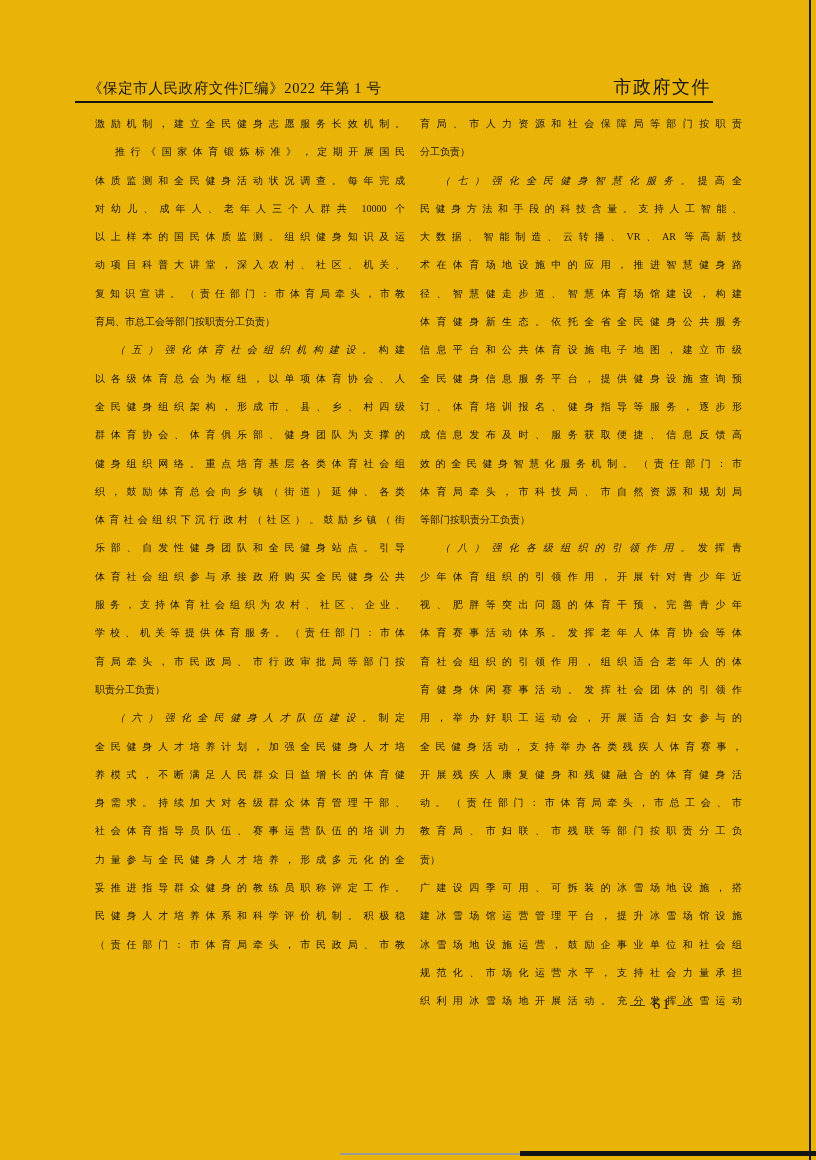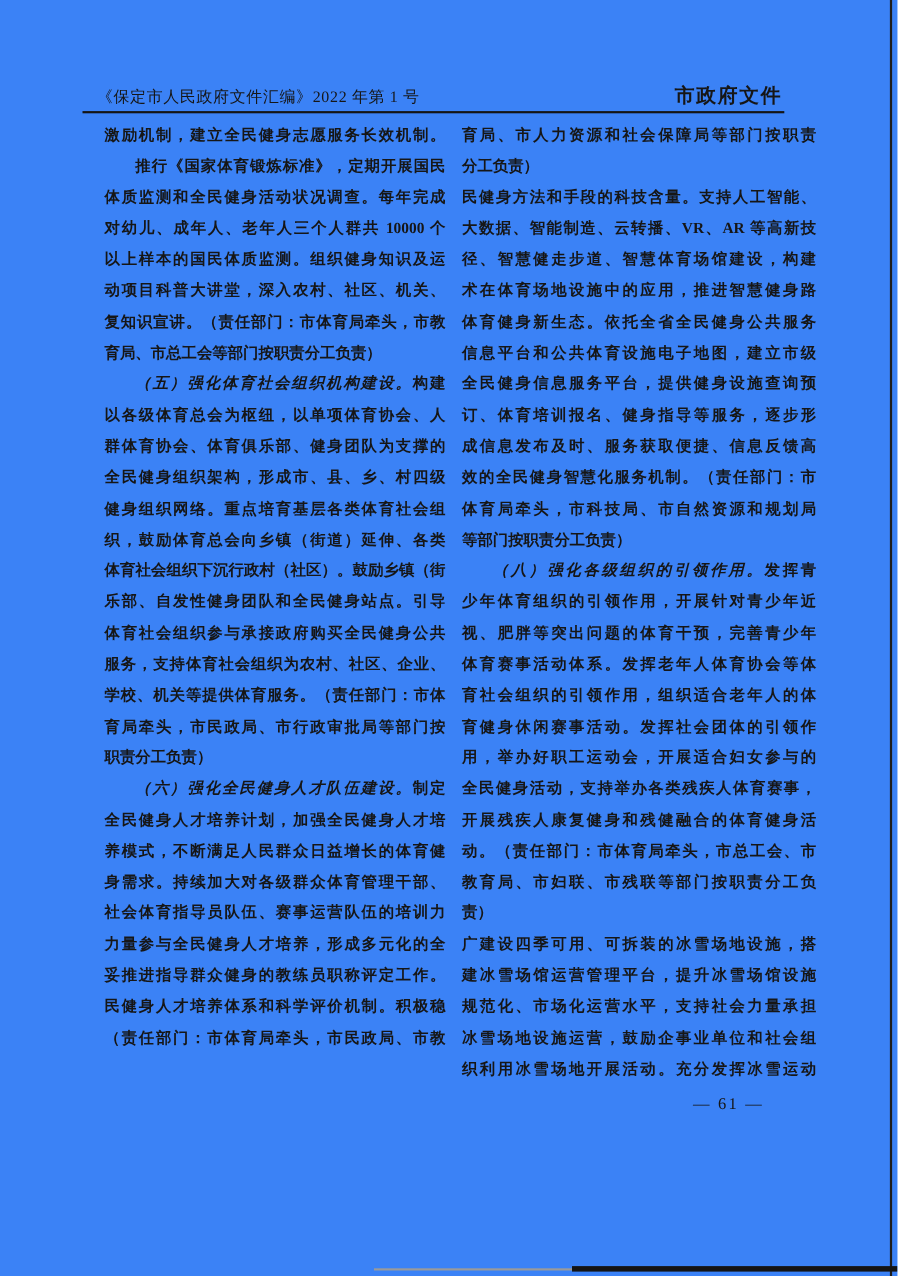--- a/index.html
+++ b/index.html
@@ -1,37 +1,37 @@
 <!DOCTYPE html>
 <html><head>
 <meta charset="utf-8">
 <style>
   html,body{margin:0;padding:0;background:#ffffff;}
   .page{
     position:relative;
     width:816px;height:1160px;
-    background:#3b82f6;
+    background:#eab308;
     overflow:hidden;
     font-family:"Liberation Serif","DejaVu Serif",serif;
     color:#161616;
   }
   .hdr-left{
     position:absolute;left:88px;top:79px;
     font-size:14.5px;letter-spacing:.6px;white-space:nowrap;
   }
   .hdr-right{
     position:absolute;right:105px;top:75px;
-    font-size:18px;font-weight:700;letter-spacing:1.5px;white-space:nowrap;
+    font-size:18px;font-weight:400;letter-spacing:1.5px;white-space:nowrap;
     font-family:"Liberation Sans","DejaVu Sans",sans-serif;
   }
   .rule{
     position:absolute;left:75px;top:101px;width:638px;height:2px;background:#151515;
   }
   .col{
-    position:absolute;top:110px;font-size:14px;font-weight:bold;
+    position:absolute;top:110px;font-size:10px;
   }
   .col-left{left:95px;width:310px;}
   .col-right{left:420px;width:322px;}
   .line{
     height:28.3px;line-height:28.3px;
     text-align:justify;text-align-last:justify;
     text-justify:inter-character;
     overflow:visible;
   }
   .line.indent{text-indent:2em;}
@@ -66,22 +66,22 @@
       <div class="line"><span>激励机制，建立全民健身志愿服务长效机制。</span></div>
       <div class="line indent"><span>推行《国家体育锻炼标准》，定期开展国民</span></div>
       <div class="line"><span>体质监测和全民健身活动状况调查。每年完成</span></div>
       <div class="line"><span>对幼儿、成年人、老年人三个人群共 10000 个</span></div>
       <div class="line"><span>以上样本的国民体质监测。组织健身知识及运</span></div>
       <div class="line"><span>动项目科普大讲堂，深入农村、社区、机关、</span></div>
       <div class="line"><span>复知识宣讲。（责任部门：市体育局牵头，市教</span></div>
       <div class="line parend"><span>育局、市总工会等部门按职责分工负责）</span></div>
       <div class="line indent"><span class="kai">（五）强化体育社会组织机构建设。</span><span>构建</span></div>
       <div class="line"><span>以各级体育总会为枢纽，以单项体育协会、人</span></div>
+      <div class="line"><span>全民健身组织架构，形成市、县、乡、村四级</span></div>
       <div class="line"><span>群体育协会、体育俱乐部、健身团队为支撑的</span></div>
-      <div class="line"><span>全民健身组织架构，形成市、县、乡、村四级</span></div>
       <div class="line"><span>健身组织网络。重点培育基层各类体育社会组</span></div>
       <div class="line"><span>织，鼓励体育总会向乡镇（街道）延伸、各类</span></div>
       <div class="line"><span>体育社会组织下沉行政村（社区）。鼓励乡镇（街</span></div>
       <div class="line"><span>乐部、自发性健身团队和全民健身站点。引导</span></div>
       <div class="line"><span>体育社会组织参与承接政府购买全民健身公共</span></div>
       <div class="line"><span>服务，支持体育社会组织为农村、社区、企业、</span></div>
       <div class="line"><span>学校、机关等提供体育服务。（责任部门：市体</span></div>
       <div class="line"><span>育局牵头，市民政局、市行政审批局等部门按</span></div>
       <div class="line parend"><span>职责分工负责）</span></div>
       <div class="line indent"><span class="kai">（六）强化全民健身人才队伍建设。</span><span>制定</span></div>
@@ -90,24 +90,25 @@
       <div class="line"><span>身需求。持续加大对各级群众体育管理干部、</span></div>
       <div class="line"><span>社会体育指导员队伍、赛事运营队伍的培训力</span></div>
       <div class="line"><span>力量参与全民健身人才培养，形成多元化的全</span></div>
       <div class="line"><span>妥推进指导群众健身的教练员职称评定工作。</span></div>
       <div class="line"><span>民健身人才培养体系和科学评价机制。积极稳</span></div>
       <div class="line"><span>（责任部门：市体育局牵头，市民政局、市教</span></div>
     </div>
   <div class="col col-right">
       <div class="line"><span>育局、市人力资源和社会保障局等部门按职责</span></div>
       <div class="line parend"><span>分工负责）</span></div>
+      <div class="line indent"><span class="kai">（七）强化全民健身智慧化服务。</span><span>提高全</span></div>
       <div class="line"><span>民健身方法和手段的科技含量。支持人工智能、</span></div>
       <div class="line"><span>大数据、智能制造、云转播、VR、AR 等高新技</span></div>
+      <div class="line"><span>术在体育场地设施中的应用，推进智慧健身路</span></div>
       <div class="line"><span>径、智慧健走步道、智慧体育场馆建设，构建</span></div>
-      <div class="line"><span>术在体育场地设施中的应用，推进智慧健身路</span></div>
       <div class="line"><span>体育健身新生态。依托全省全民健身公共服务</span></div>
       <div class="line"><span>信息平台和公共体育设施电子地图，建立市级</span></div>
       <div class="line"><span>全民健身信息服务平台，提供健身设施查询预</span></div>
       <div class="line"><span>订、体育培训报名、健身指导等服务，逐步形</span></div>
       <div class="line"><span>成信息发布及时、服务获取便捷、信息反馈高</span></div>
       <div class="line"><span>效的全民健身智慧化服务机制。（责任部门：市</span></div>
       <div class="line"><span>体育局牵头，市科技局、市自然资源和规划局</span></div>
       <div class="line parend"><span>等部门按职责分工负责）</span></div>
       <div class="line indent"><span class="kai">（八）强化各级组织的引领作用。</span><span>发挥青</span></div>
       <div class="line"><span>少年体育组织的引领作用，开展针对青少年近</span></div>
@@ -116,22 +117,22 @@
       <div class="line"><span>育社会组织的引领作用，组织适合老年人的体</span></div>
       <div class="line"><span>育健身休闲赛事活动。发挥社会团体的引领作</span></div>
       <div class="line"><span>用，举办好职工运动会，开展适合妇女参与的</span></div>
       <div class="line"><span>全民健身活动，支持举办各类残疾人体育赛事，</span></div>
       <div class="line"><span>开展残疾人康复健身和残健融合的体育健身活</span></div>
       <div class="line"><span>动。（责任部门：市体育局牵头，市总工会、市</span></div>
       <div class="line"><span>教育局、市妇联、市残联等部门按职责分工负</span></div>
       <div class="line parend"><span>责）</span></div>
       <div class="line"><span>广建设四季可用、可拆装的冰雪场地设施，搭</span></div>
       <div class="line"><span>建冰雪场馆运营管理平台，提升冰雪场馆设施</span></div>
+      <div class="line"><span>冰雪场地设施运营，鼓励企事业单位和社会组</span></div>
       <div class="line"><span>规范化、市场化运营水平，支持社会力量承担</span></div>
-      <div class="line"><span>冰雪场地设施运营，鼓励企事业单位和社会组</span></div>
       <div class="line"><span>织利用冰雪场地开展活动。充分发挥冰雪运动</span></div>
     </div>
 
   <div class="page-number">— 61 —</div>
 
   <div class="scan-edge-right"></div>
   <div class="scan-edge-bottom-light"></div>
   <div class="scan-edge-bottom-dark"></div>
 
 </div>

